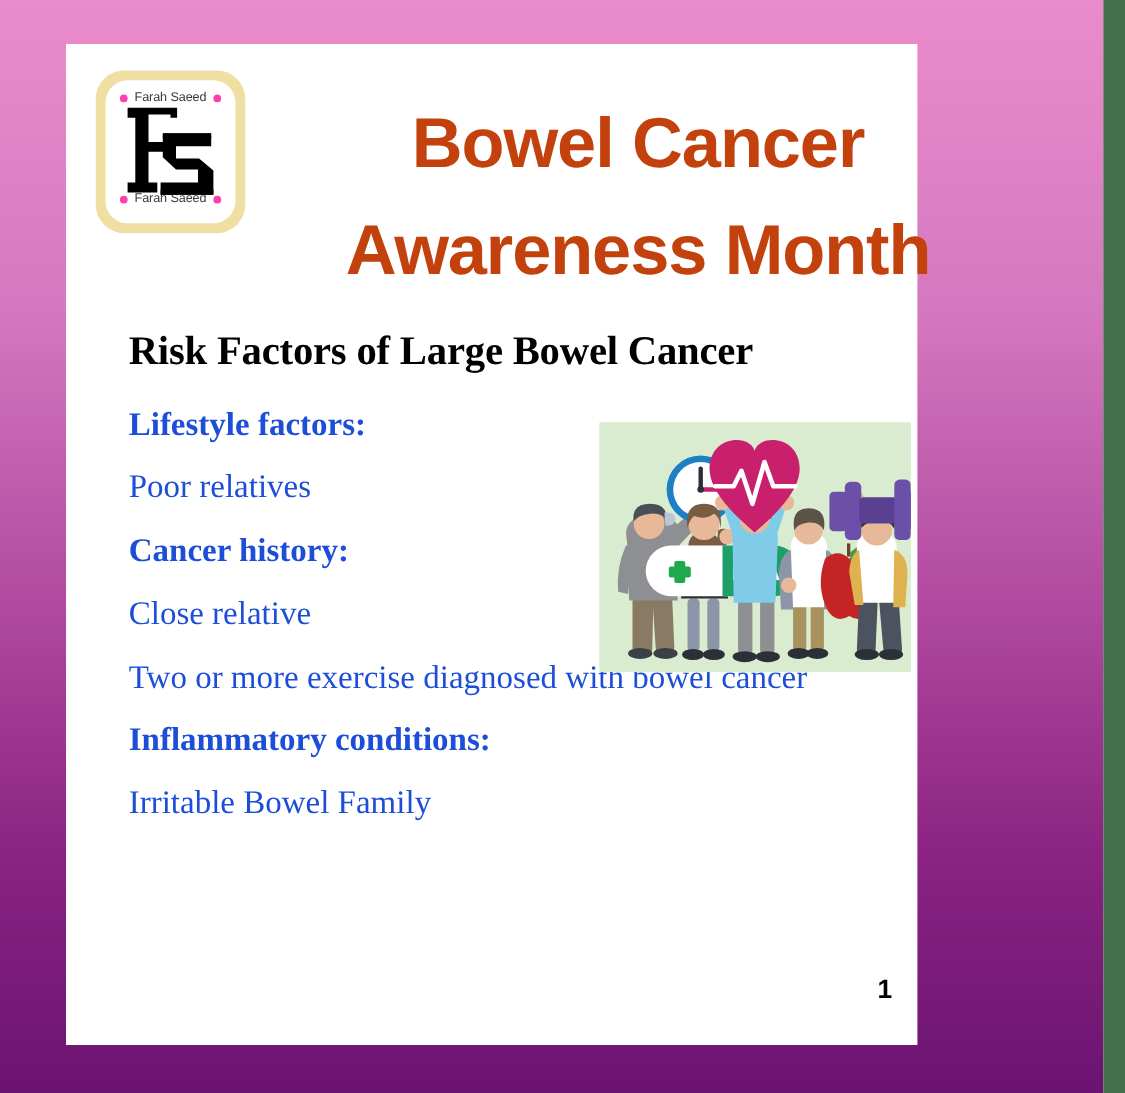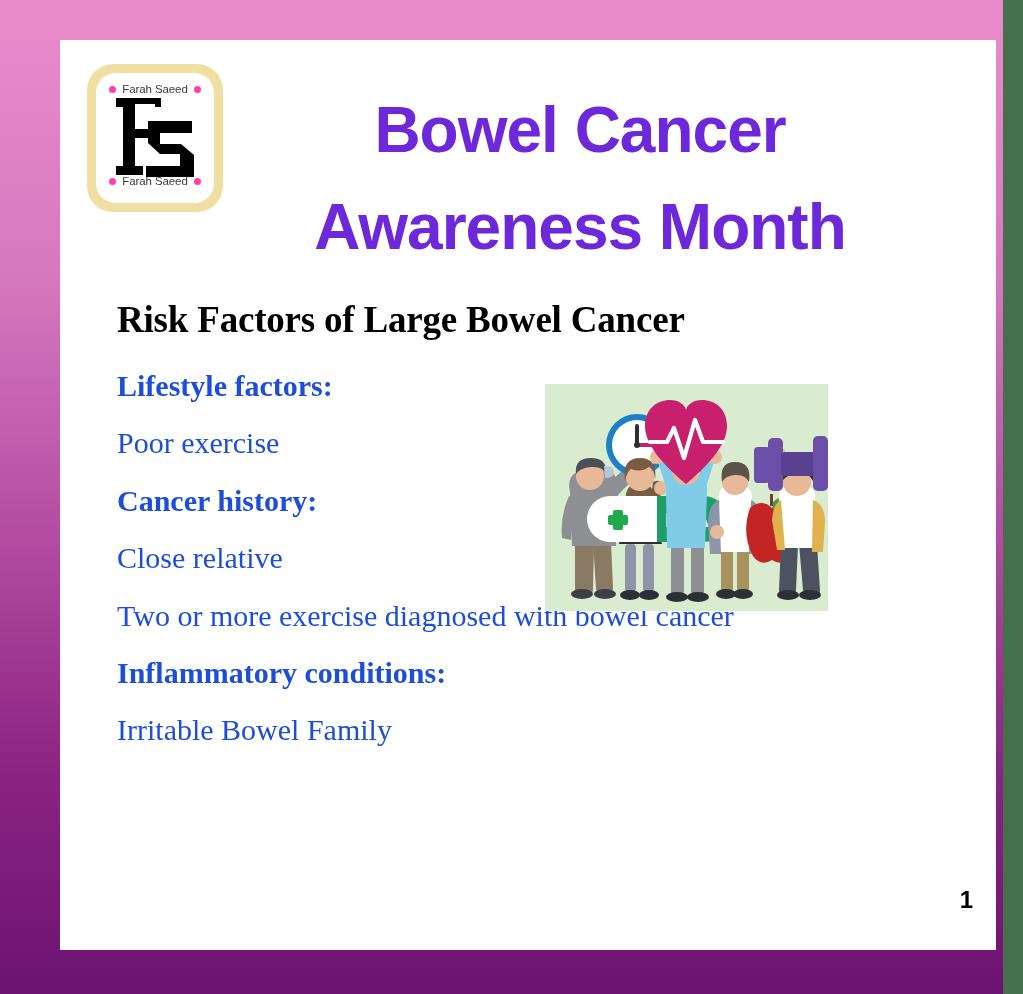--- a/index.html
+++ b/index.html
@@ -27,21 +27,21 @@
     right: 0; top: 0;
     width: 20px;
     height: 994px;
     background: #45704c;
   }
   
   #slide-card {
     position: absolute;
     left: 60px;
     top: 40px;
-    width: 936px;
+    width: 774px;
     height: 910px;
     background: #ffffff;
   }
 
   
   #logo-badge {
     position: absolute;
     left: 27px;
     top: 24px;
     width: 136px;
@@ -100,21 +100,21 @@
   #slide-title {
     position: absolute;
     left: 190px;
     top: 42px;
     width: 660px;
     text-align: center;
     font-family: "Liberation Sans", sans-serif;
     font-weight: bold;
     font-size: 64px;
     line-height: 1.52;
-    color: #6d28d9;
+    color: #c2410c;
     letter-spacing: -1px;
   }
 
   
   #content-body {
     position: absolute;
     left: 45px;
     top: 258px;
     width: 790px;
     margin-left: 12px;
@@ -195,21 +195,21 @@
 
     <div id="slide-title">
       <div>Bowel Cancer</div>
       <div>Awareness Month</div>
     </div>
 
     <div id="content-body">
       <div class="heading-main">Risk Factors of Large Bowel Cancer</div>
 
       <div class="line bold">Lifestyle factors:</div>
-      <div class="line">Poor exercise</div>
+      <div class="line">Poor relatives</div>
       <div class="line bold">Cancer history:</div>
       <div class="line">Close relative</div>
       <div class="line">Two or more exercise diagnosed with bowel cancer</div>
       <div class="line bold">Inflammatory conditions:</div>
       <div class="line">Irritable Bowel Family</div>
     </div>
 
     <div id="illustration">
       <svg width="283" height="227" viewBox="0 0 283 227">
         <rect x="0" y="0" width="283" height="227" fill="#d9ecd0"></rect>

